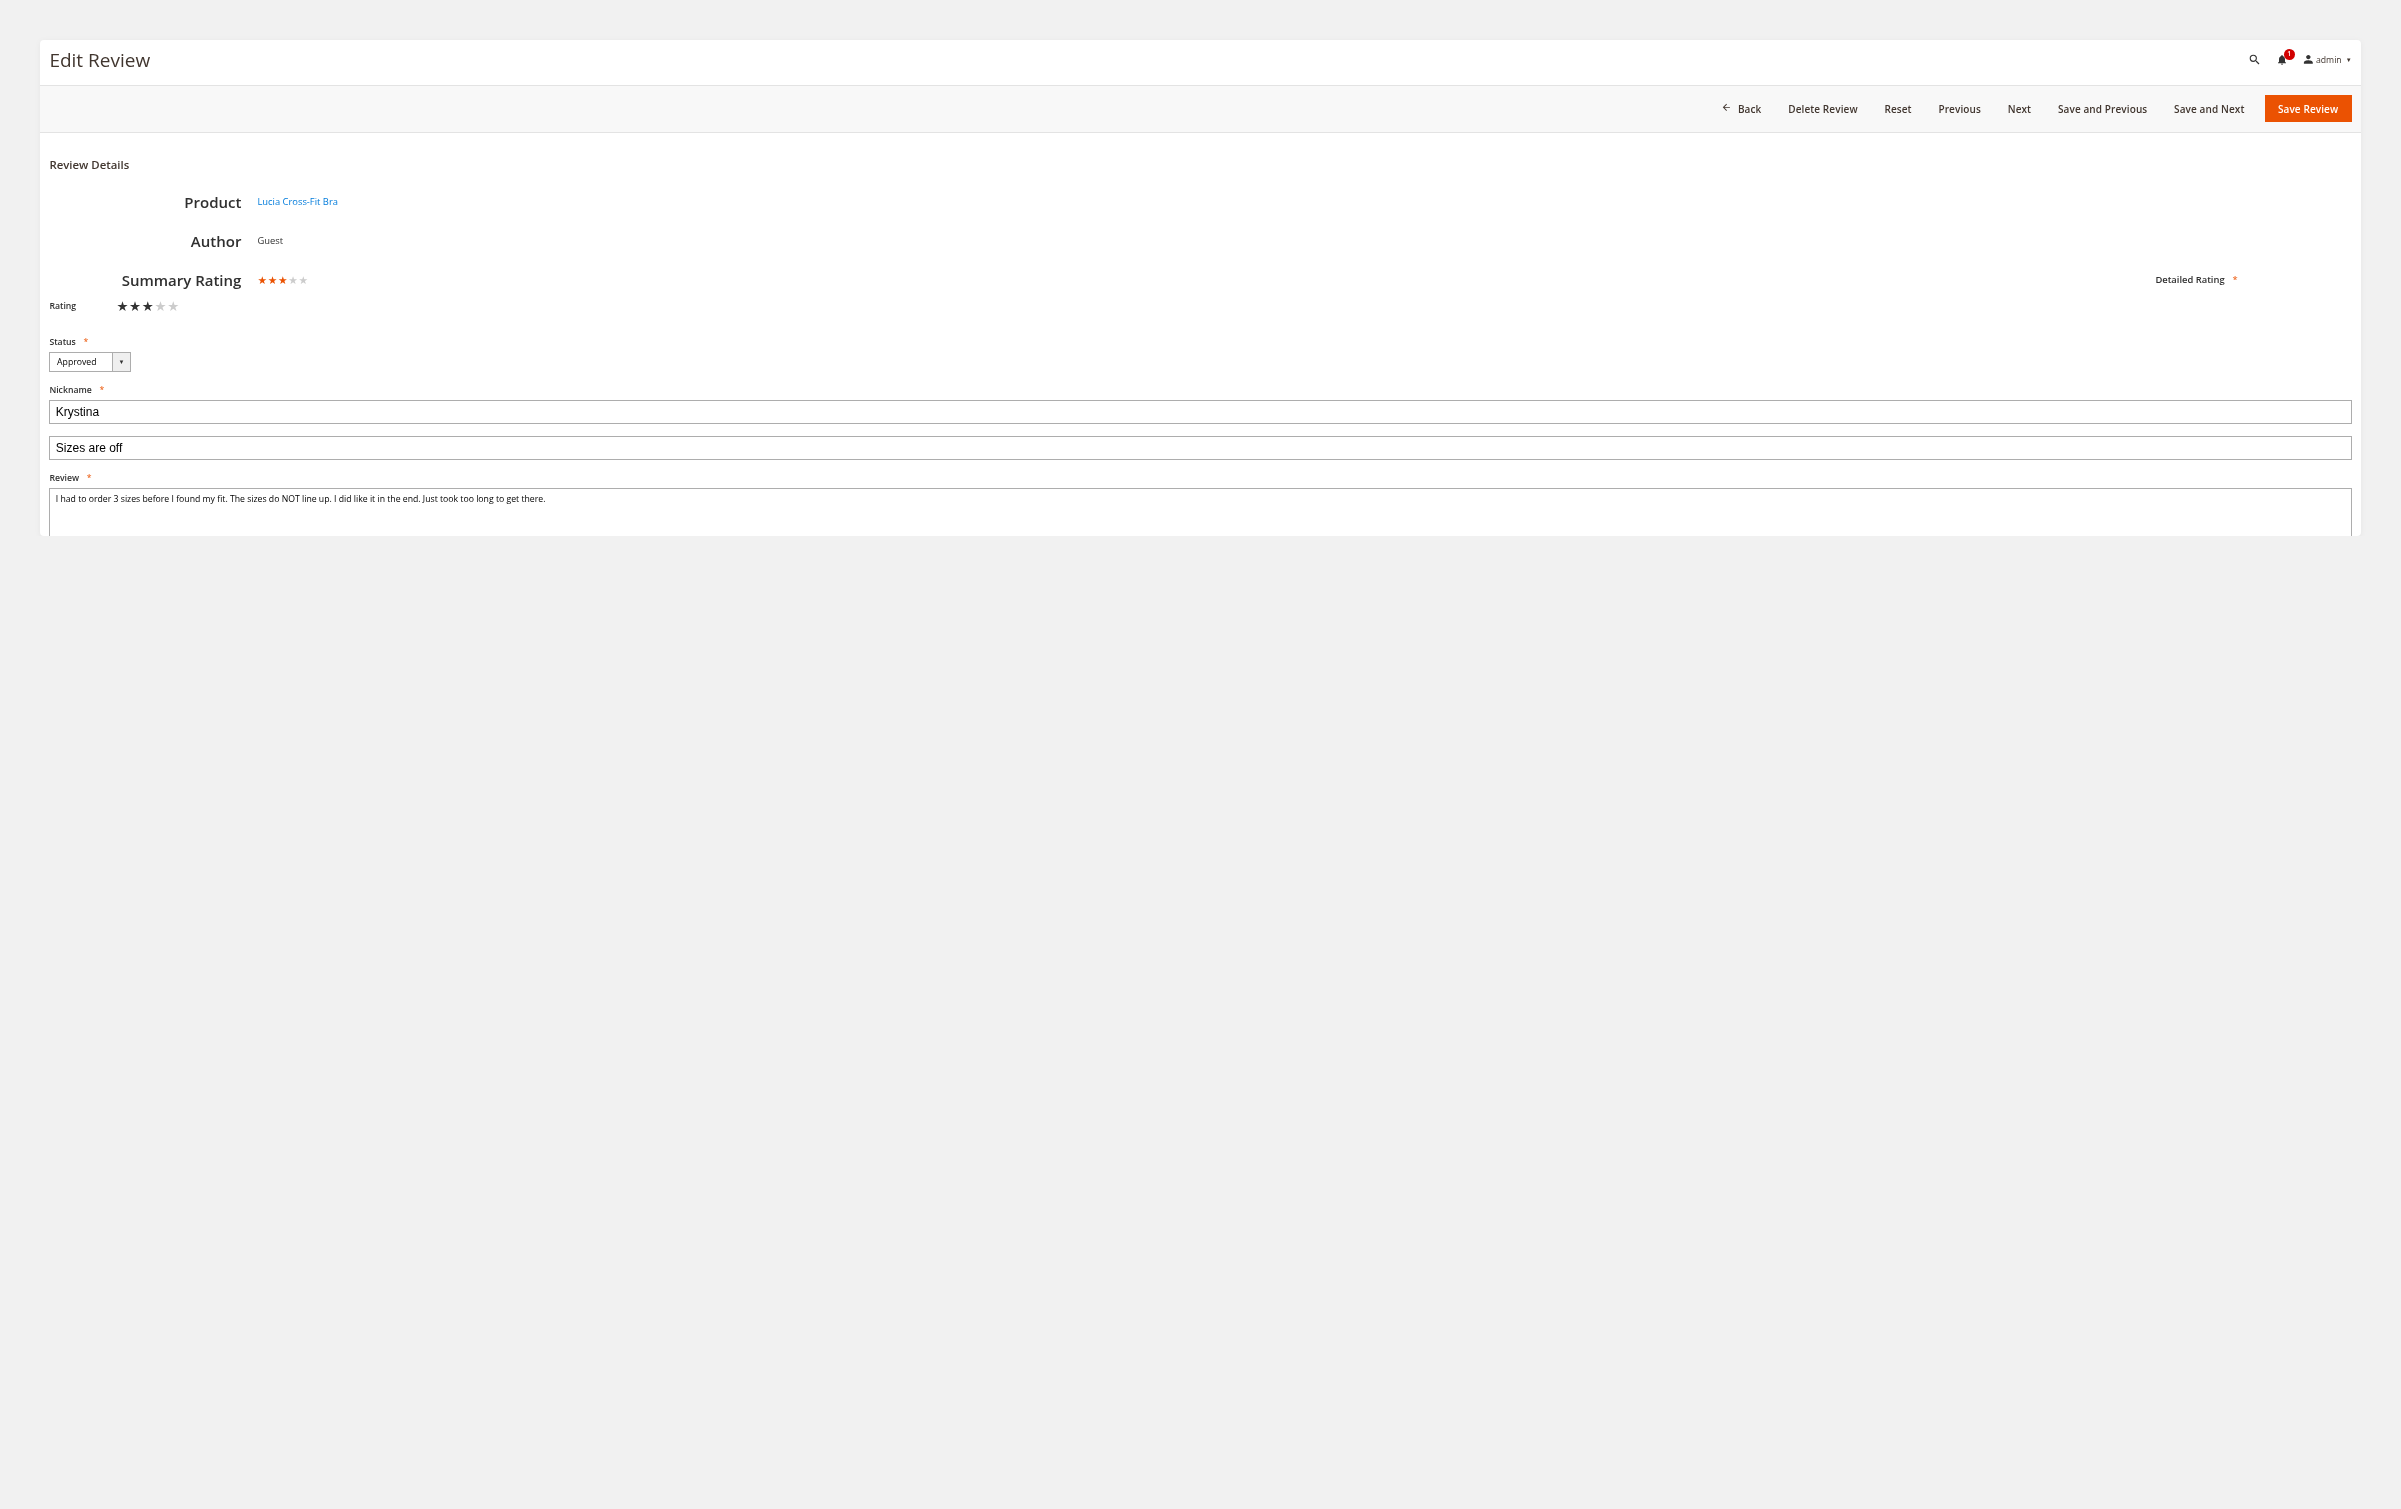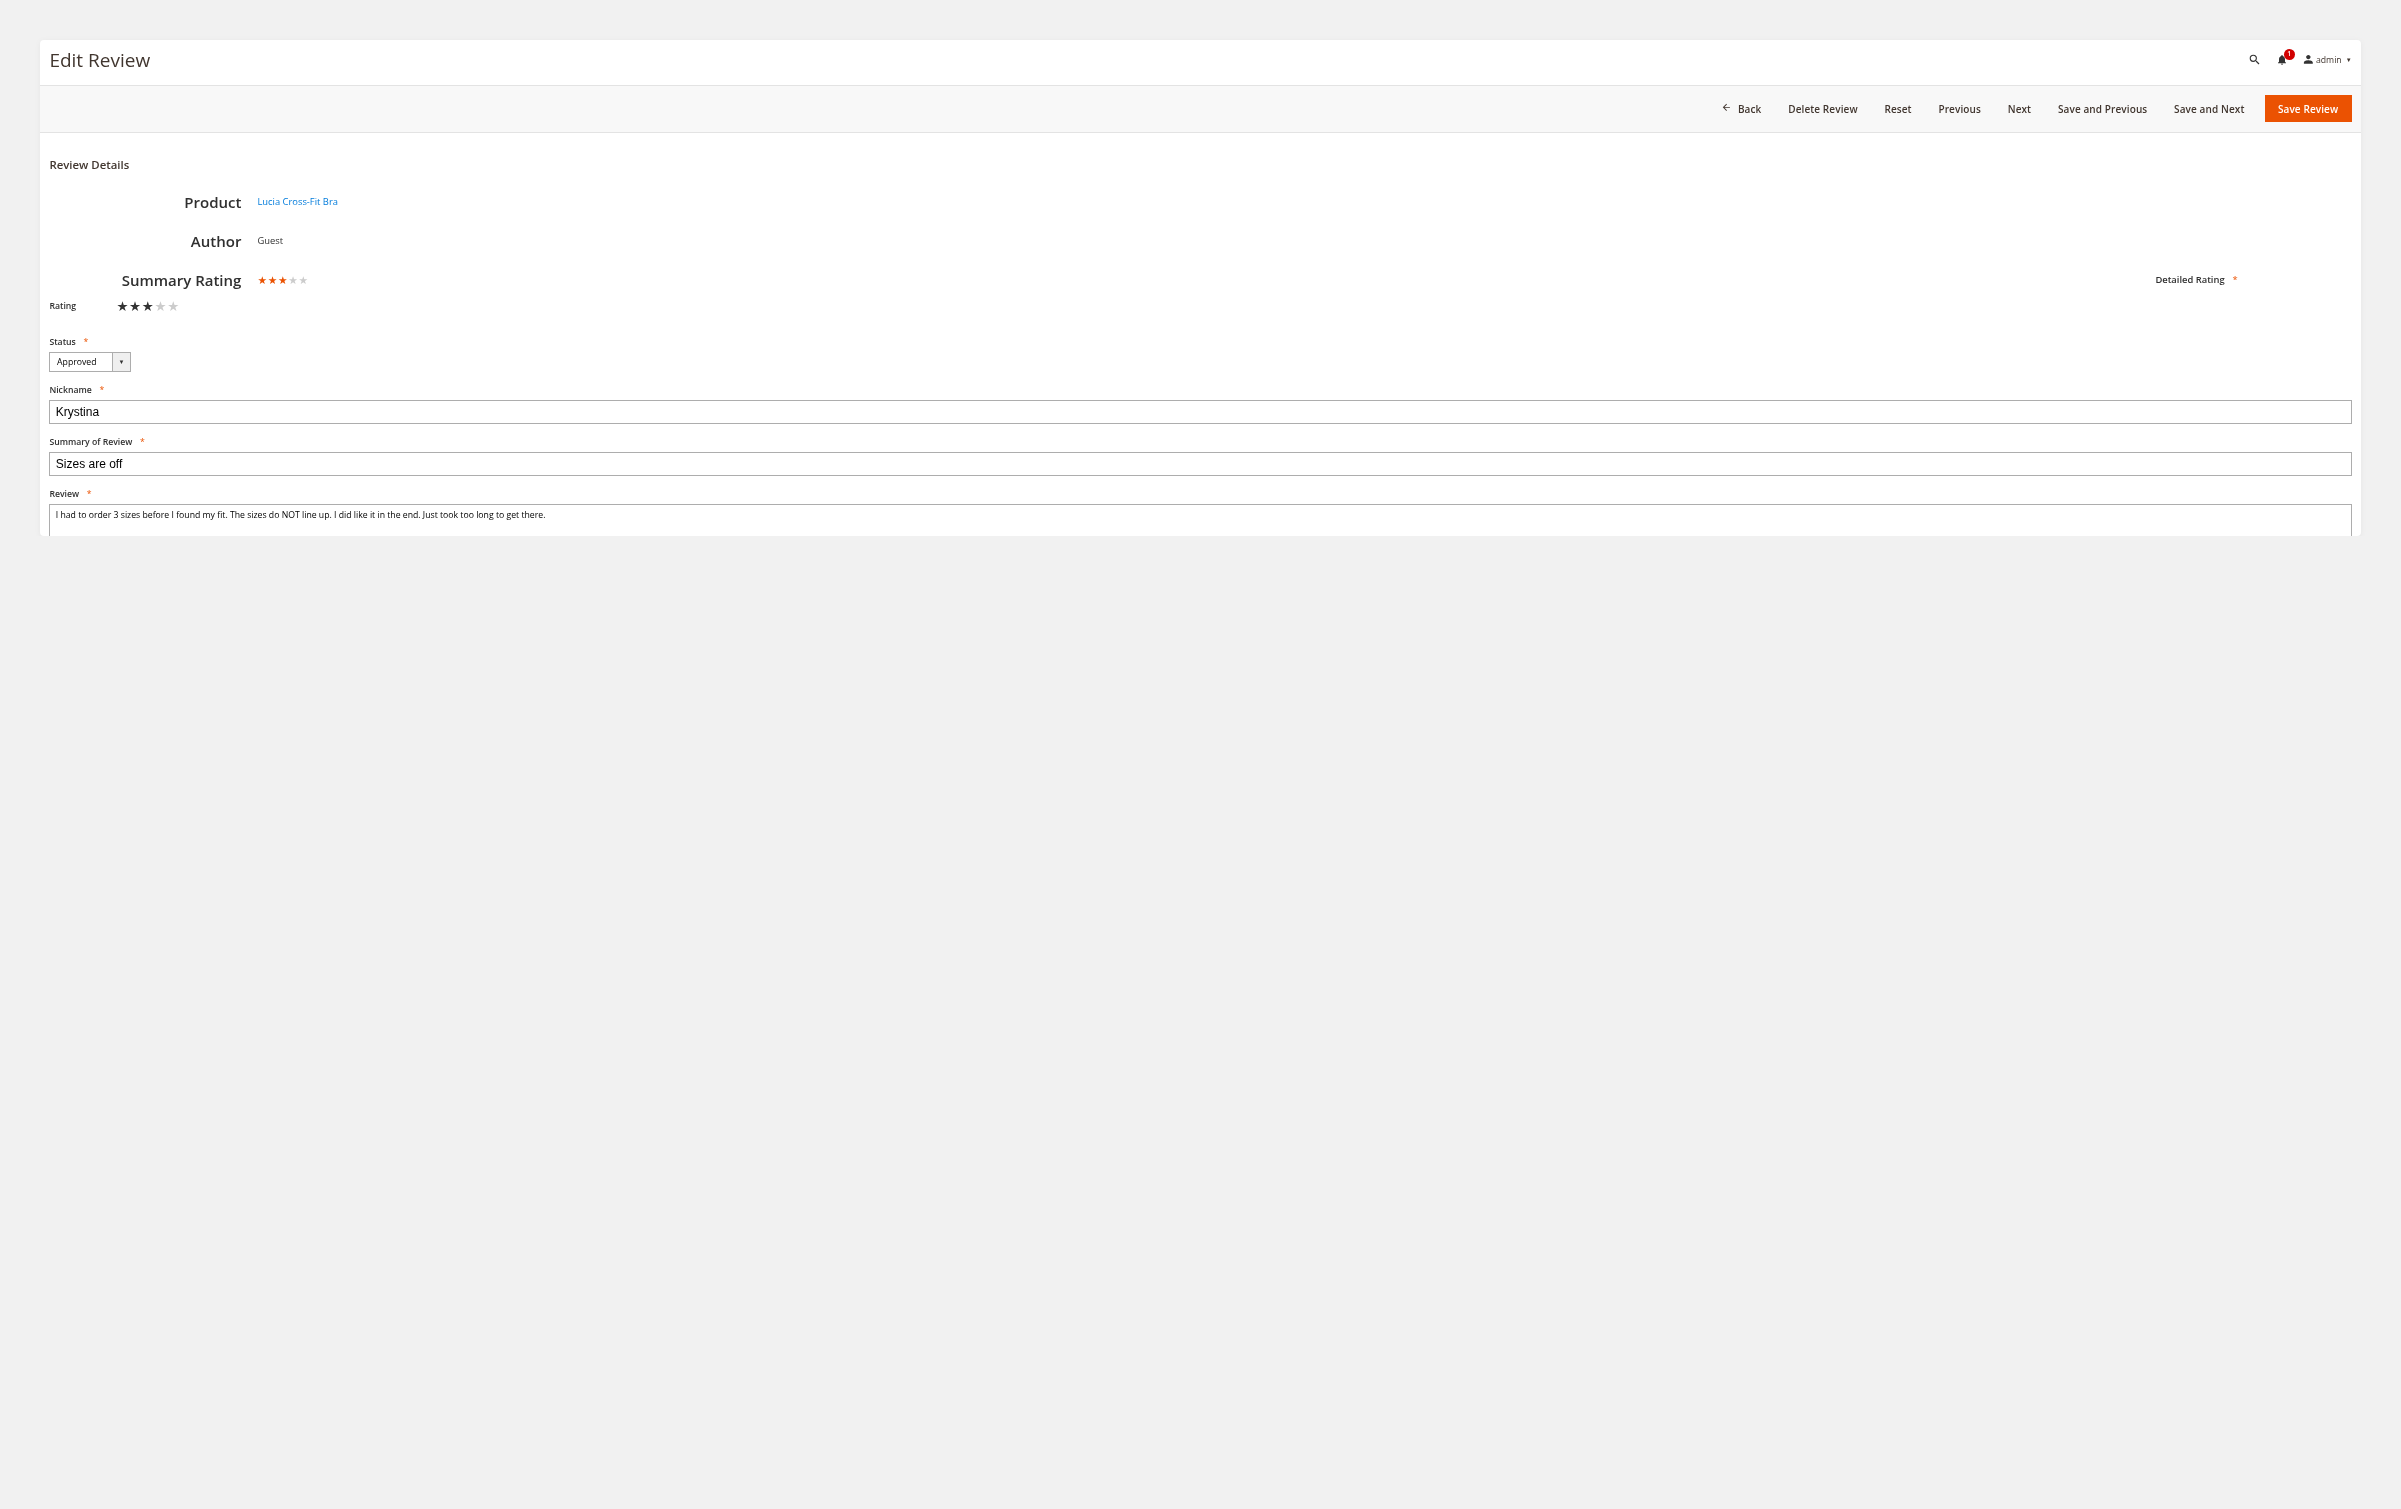--- a/index.html
+++ b/index.html
@@ -302,24 +302,20 @@
 
         <div class="stacked-field">
           <label class="stacked-label">
             <span>Nickname</span>
             <span class="req-mark">*</span>
           </label>
           <input class="text-input" type="text" value="Krystina" style="">
         </div>
 
         <div class="stacked-field">
-          <label class="stacked-label">
-            <span>Summary of Review</span>
-            <span class="req-mark">*</span>
-          </label>
           <input class="text-input" type="text" value="Sizes are off" style="">
         </div>
 
         <div class="stacked-field">
           <label class="stacked-label">
             <span>Review</span>
             <span class="req-mark">*</span>
           </label>
           <textarea class="textarea" style="">I had to order 3 sizes before I found my fit. The sizes do NOT line up. I did like it in the end. Just took too long to get there.</textarea>
         </div>

